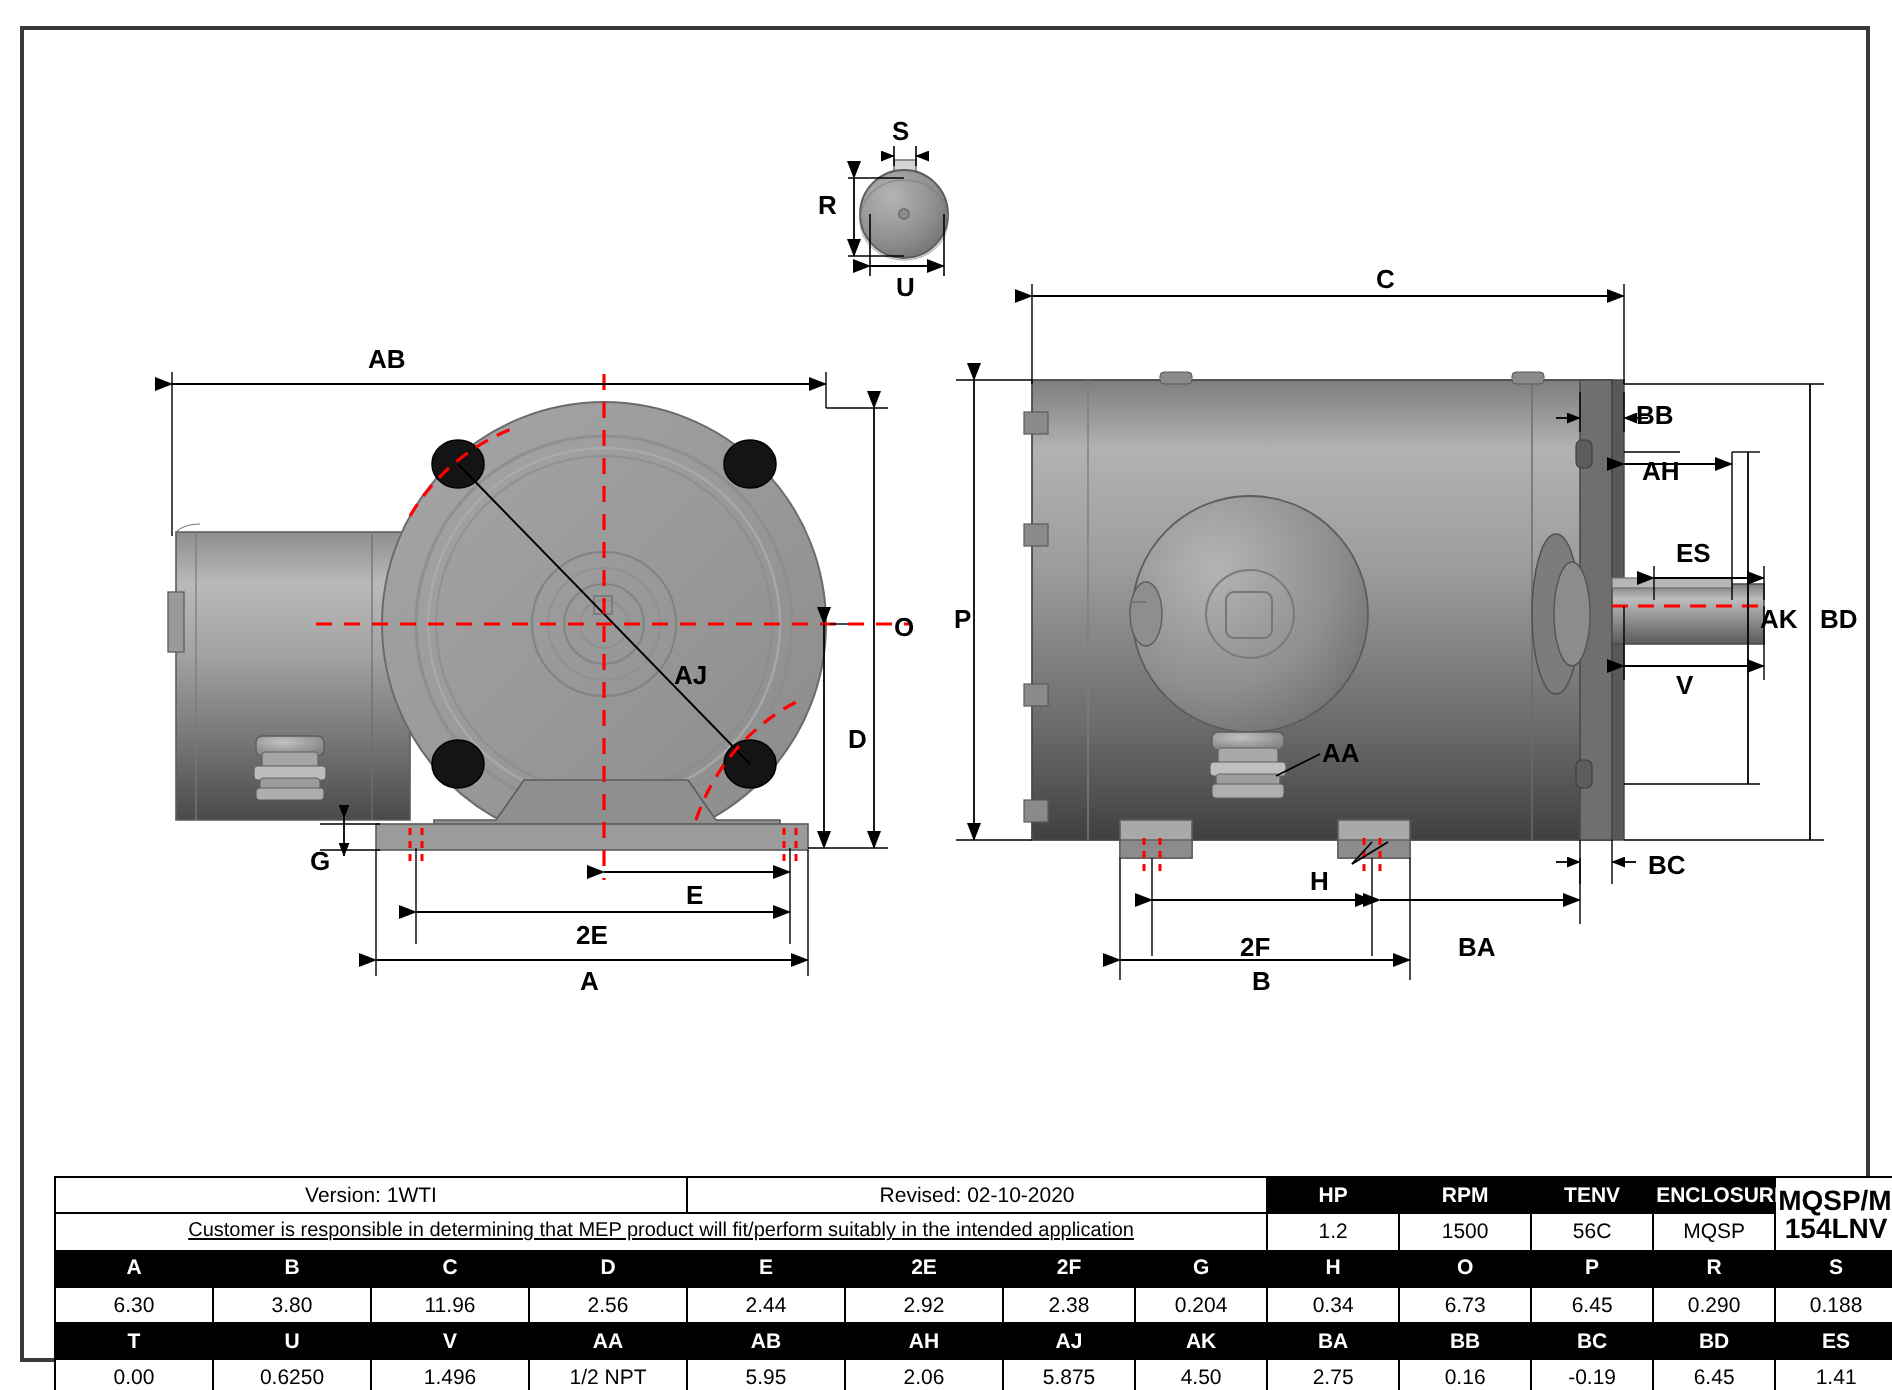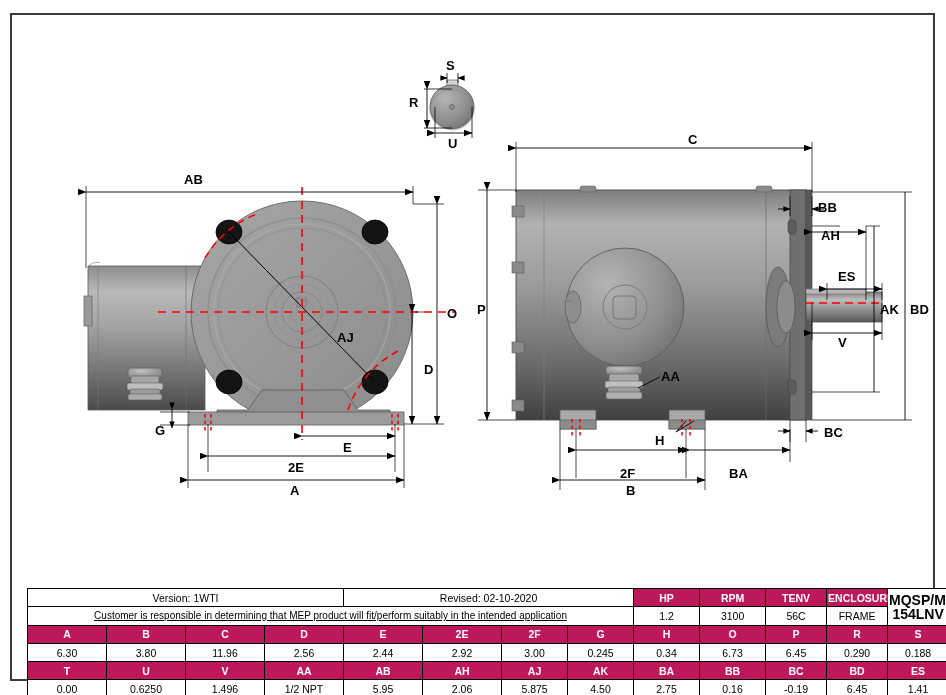--- a/index.html
+++ b/index.html
@@ -8,21 +8,21 @@
   #frame{position:absolute;left:10px;top:13px;width:925px;height:668px;border:2px solid #3a3a3a;box-sizing:border-box;}
   #drawing{position:absolute;left:0;top:0;width:946px;height:695px;}
   .dimlbl{position:absolute;font-weight:bold;font-size:13px;color:#000;font-family:"Liberation Sans",sans-serif;white-space:nowrap;}
 
   
   #spectable{position:absolute;left:27px;top:588px;width:921px;height:76px;}
   table.spec{border-collapse:collapse;table-layout:fixed;width:921px;
              font-family:"Liberation Sans",sans-serif;}
   table.spec td{border:1px solid #000;text-align:center;vertical-align:middle;
                 height:15.3px;line-height:14px;font-size:10.5px;color:#000;background:#fff;}
-  table.spec td.hdr{background:#be185d;color:#fff;font-weight:bold;font-size:10.5px;}
+  table.spec td.hdr{background:#000000;color:#fff;font-weight:bold;font-size:10.5px;}
   table.spec td.tiny{font-size:10px;text-decoration:underline;}
   table.spec td.model{font-weight:bold;font-size:14px;}
   table.spec td.blank{border:1px solid #000;}
 </style>
 </head>
 <body>
 
 <div id="sheet">
 
   <div id="frame"></div>
@@ -357,23 +357,23 @@
           <td class="hdr">HP</td>
           <td class="hdr">RPM</td>
           <td class="hdr">TENV</td>
           <td class="hdr">ENCLOSURE</td>
           <td class="model" rowspan="2" colspan="2">MQSP/MPSP-154LNV</td>
         </tr>
 
         <tr>
           <td class="tiny" colspan="8">Customer is responsible in determining that MEP product will fit/perform suitably in the intended application</td>
           <td>1.2</td>
-          <td>3100</td>
+          <td>1500</td>
           <td>56C</td>
-          <td>FRAME</td>
+          <td>MQSP</td>
         </tr>
 
         <tr>
           <td class="hdr">A</td>
           <td class="hdr">B</td>
           <td class="hdr">C</td>
           <td class="hdr">D</td>
           <td class="hdr">E</td>
           <td class="hdr">2E</td>
           <td class="hdr">2F</td>
@@ -386,22 +386,22 @@
           <td class="hdr"></td>
         </tr>
 
         <tr>
           <td>6.30</td>
           <td>3.80</td>
           <td>11.96</td>
           <td>2.56</td>
           <td>2.44</td>
           <td>2.92</td>
-          <td>3.00</td>
-          <td>0.245</td>
+          <td>2.38</td>
+          <td>0.204</td>
           <td>0.34</td>
           <td>6.73</td>
           <td>6.45</td>
           <td>0.290</td>
           <td>0.188</td>
           <td class="blank"></td>
         </tr>
 
         <tr>
           <td class="hdr">T</td>

